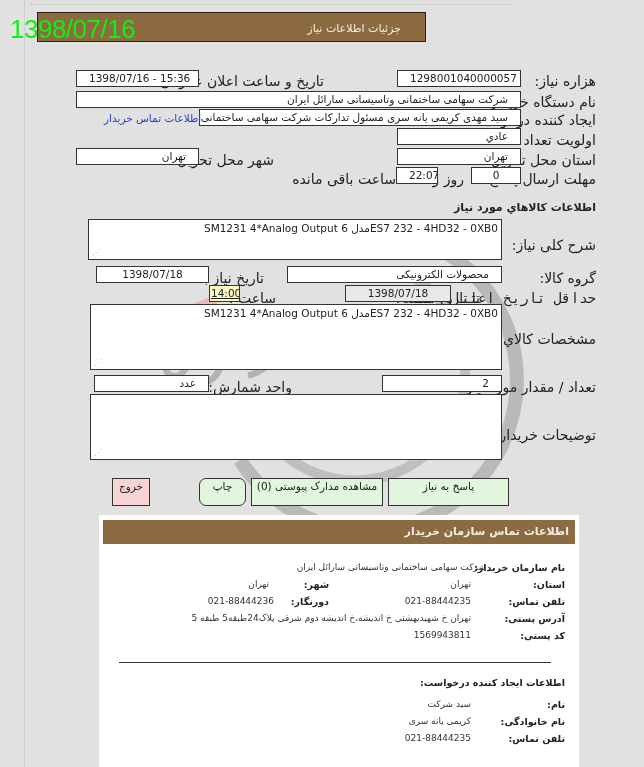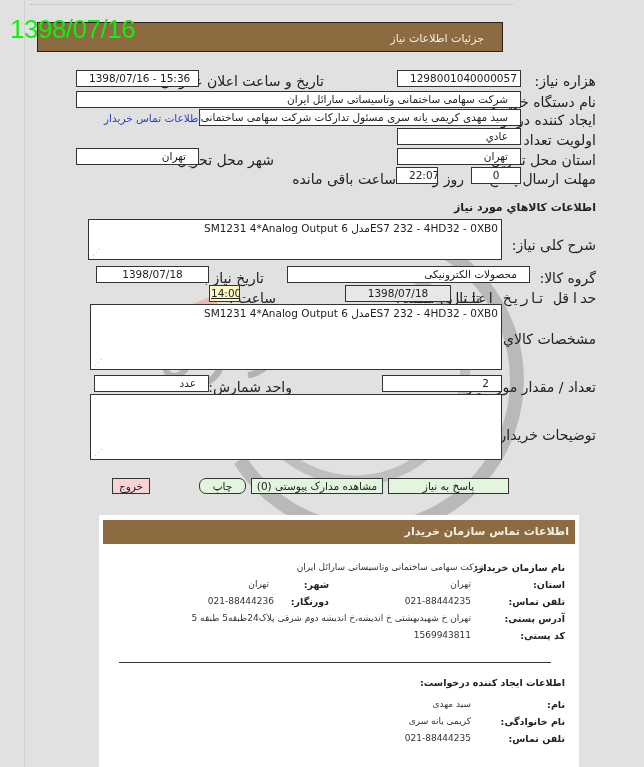--- a/index.html
+++ b/index.html
@@ -12,44 +12,44 @@
     position: relative;
   }
   .left-rule { position: absolute; left: 24px; top: 0; width: 1px; height: 767px; background: #cfcfcf; }
   .top-dots { position: absolute; left: 30px; right: 130px; top: 4px; border-top: 1px dotted #bdbdbd; }
   .stamp {
     position: absolute; left: 10px; top: 14px;
     color: #10f010; font-family: "Liberation Sans", sans-serif; font-size: 26px;
     letter-spacing: -0.5px; z-index: 10;
   }
   .header-bar {
-    position: absolute; left: 37px; top: 22px; width: 466px; height: 30px;
+    position: absolute; left: 37px; top: 12px; width: 389px; height: 30px;
     background: #8b6b3f; border: 1px solid #2a2015;
     color: #f3efe6; font-size: 11px; direction: rtl;
-    padding: 9px 18px 0 0;
+    padding: 9px 24px 0 0;
   }
   .lbl { position: absolute; direction: rtl; font-size: 14px; color: #222; white-space: nowrap; }
   .field {
     position: absolute; background: #fff; border: 1px solid #333;
     font-size: 10.5px; direction: rtl; padding: 1px 12px; height: 17px;
     white-space: nowrap; overflow: hidden;
   }
   .field.center { text-align: center; }
   .field.ltrc { text-align: center; direction: ltr; }
   .field.gray { background: #e8e8e8; }
   .field.pink { background: #fef9c3; text-decoration: underline; }
   .textarea {
     position: absolute; background: #fff; border: 1px solid #333;
     font-size: 10.5px; padding: 2px 3px; text-align: right; overflow: hidden;
   }
   .resize-grip { position: absolute; left: 3px; bottom: 2px; color: #bbb; font-size: 8px; }
   .link { position: absolute; color: #2a3ec8; font-size: 10.5px; direction: rtl; white-space: nowrap; cursor: pointer; }
   .section-title { position: absolute; direction: rtl; font-weight: bold; font-size: 11px; color: #222; }
   .btn {
-    position: absolute; height: 16px; border: 1px solid #333; font-size: 10.5px;
+    position: absolute; height: 28px; border: 1px solid #333; font-size: 10.5px;
     text-align: center; direction: rtl; line-height: 14px; cursor: pointer; white-space: nowrap;
   }
   .btn.green { background: #e2f5dd; }
   .btn.red { background: #f9d4d4; }
   .watermark { position: absolute; left: 40px; top: 210px; width: 520px; height: 320px; pointer-events: none; opacity: 0.55; }
   .card {
     position: absolute; left: 99px; top: 515px; width: 480px; height: 252px;
     background: #fff;
   }
   .card-head {
@@ -109,21 +109,21 @@
 
 <div class="section-title" style="right:48px; top:201px;">اطلاعات کالاهاي مورد نياز</div>
 
 <div class="lbl" style="right:48px; top:237px;">شرح کلی نیاز:</div>
 <div class="textarea" style="left:88px; top:219px; width:414px; height:41px;">
   <span>SM1231 4*Analog Output  مدل 6ES7 232 - 4HD32 - 0XB0</span>
   <span class="resize-grip">⋰</span>
 </div>
 
 <div class="lbl" style="right:48px; top:270px;">گروه کالا:</div>
-<div class="field" style="left:287px; top:266px; width:243px;text-align:right;">محصولات الکترونیکی</div>
+<div class="field" style="left:287px; top:266px; width:215px;text-align:right;">محصولات الکترونیکی</div>
 <div class="lbl" style="right:380px; top:270px;">تاریخ نیاز به کالا:</div>
 <div class="field ltrc" style="left:96px; top:266px; width:113px;">1398/07/18</div>
 
 <div class="lbl" style="right:48px; top:290px;font-family:Liberation Mono, monospace;">حداقل تاریخ اعتبار قیمت:</div>
 <div class="lbl" style="right:164px; top:290px;">تا تاریخ :</div>
 <div class="field ltrc gray" style="left:345px; top:285px; width:106px;">1398/07/18</div>
 <div class="lbl" style="right:368px; top:290px;">ساعت :</div>
 <div class="field ltrc pink" style="left:209px; top:285px; width:31px; padding:1px 1px;">14:00</div>
 
 <div class="lbl" style="right:48px; top:331px;">مشخصات کالاي مورد نياز:</div>
@@ -171,20 +171,20 @@
   <div class="cv" style="right:108px; top:98px;">تهران خ شهیدبهشتی خ اندیشه،خ اندیشه دوم شرقی پلاک24طبقه5 طبقه 5</div>
 
   <div class="cl" style="right:14px; top:115px;">کد پستی:</div>
   <div class="cvn" style="right:108px; top:115px;">1569943811</div>
 
   <hr>
 
   <div class="cl" style="right:14px; top:162px;">اطلاعات ایجاد کننده درخواست:</div>
 
   <div class="cl" style="right:14px; top:184px;">نام:</div>
-  <div class="cv" style="right:108px; top:184px;">سید مهدی</div>
+  <div class="cv" style="right:108px; top:184px;">سید شرکت</div>
 
   <div class="cl" style="right:14px; top:201px;">نام خانوادگی:</div>
   <div class="cv" style="right:108px; top:201px;">کریمی یانه سری</div>
 
   <div class="cl" style="right:14px; top:218px;">تلفن تماس:</div>
   <div class="cvn" style="right:108px; top:218px;">021-88444235</div>
 </div>
 
 </body></html>

